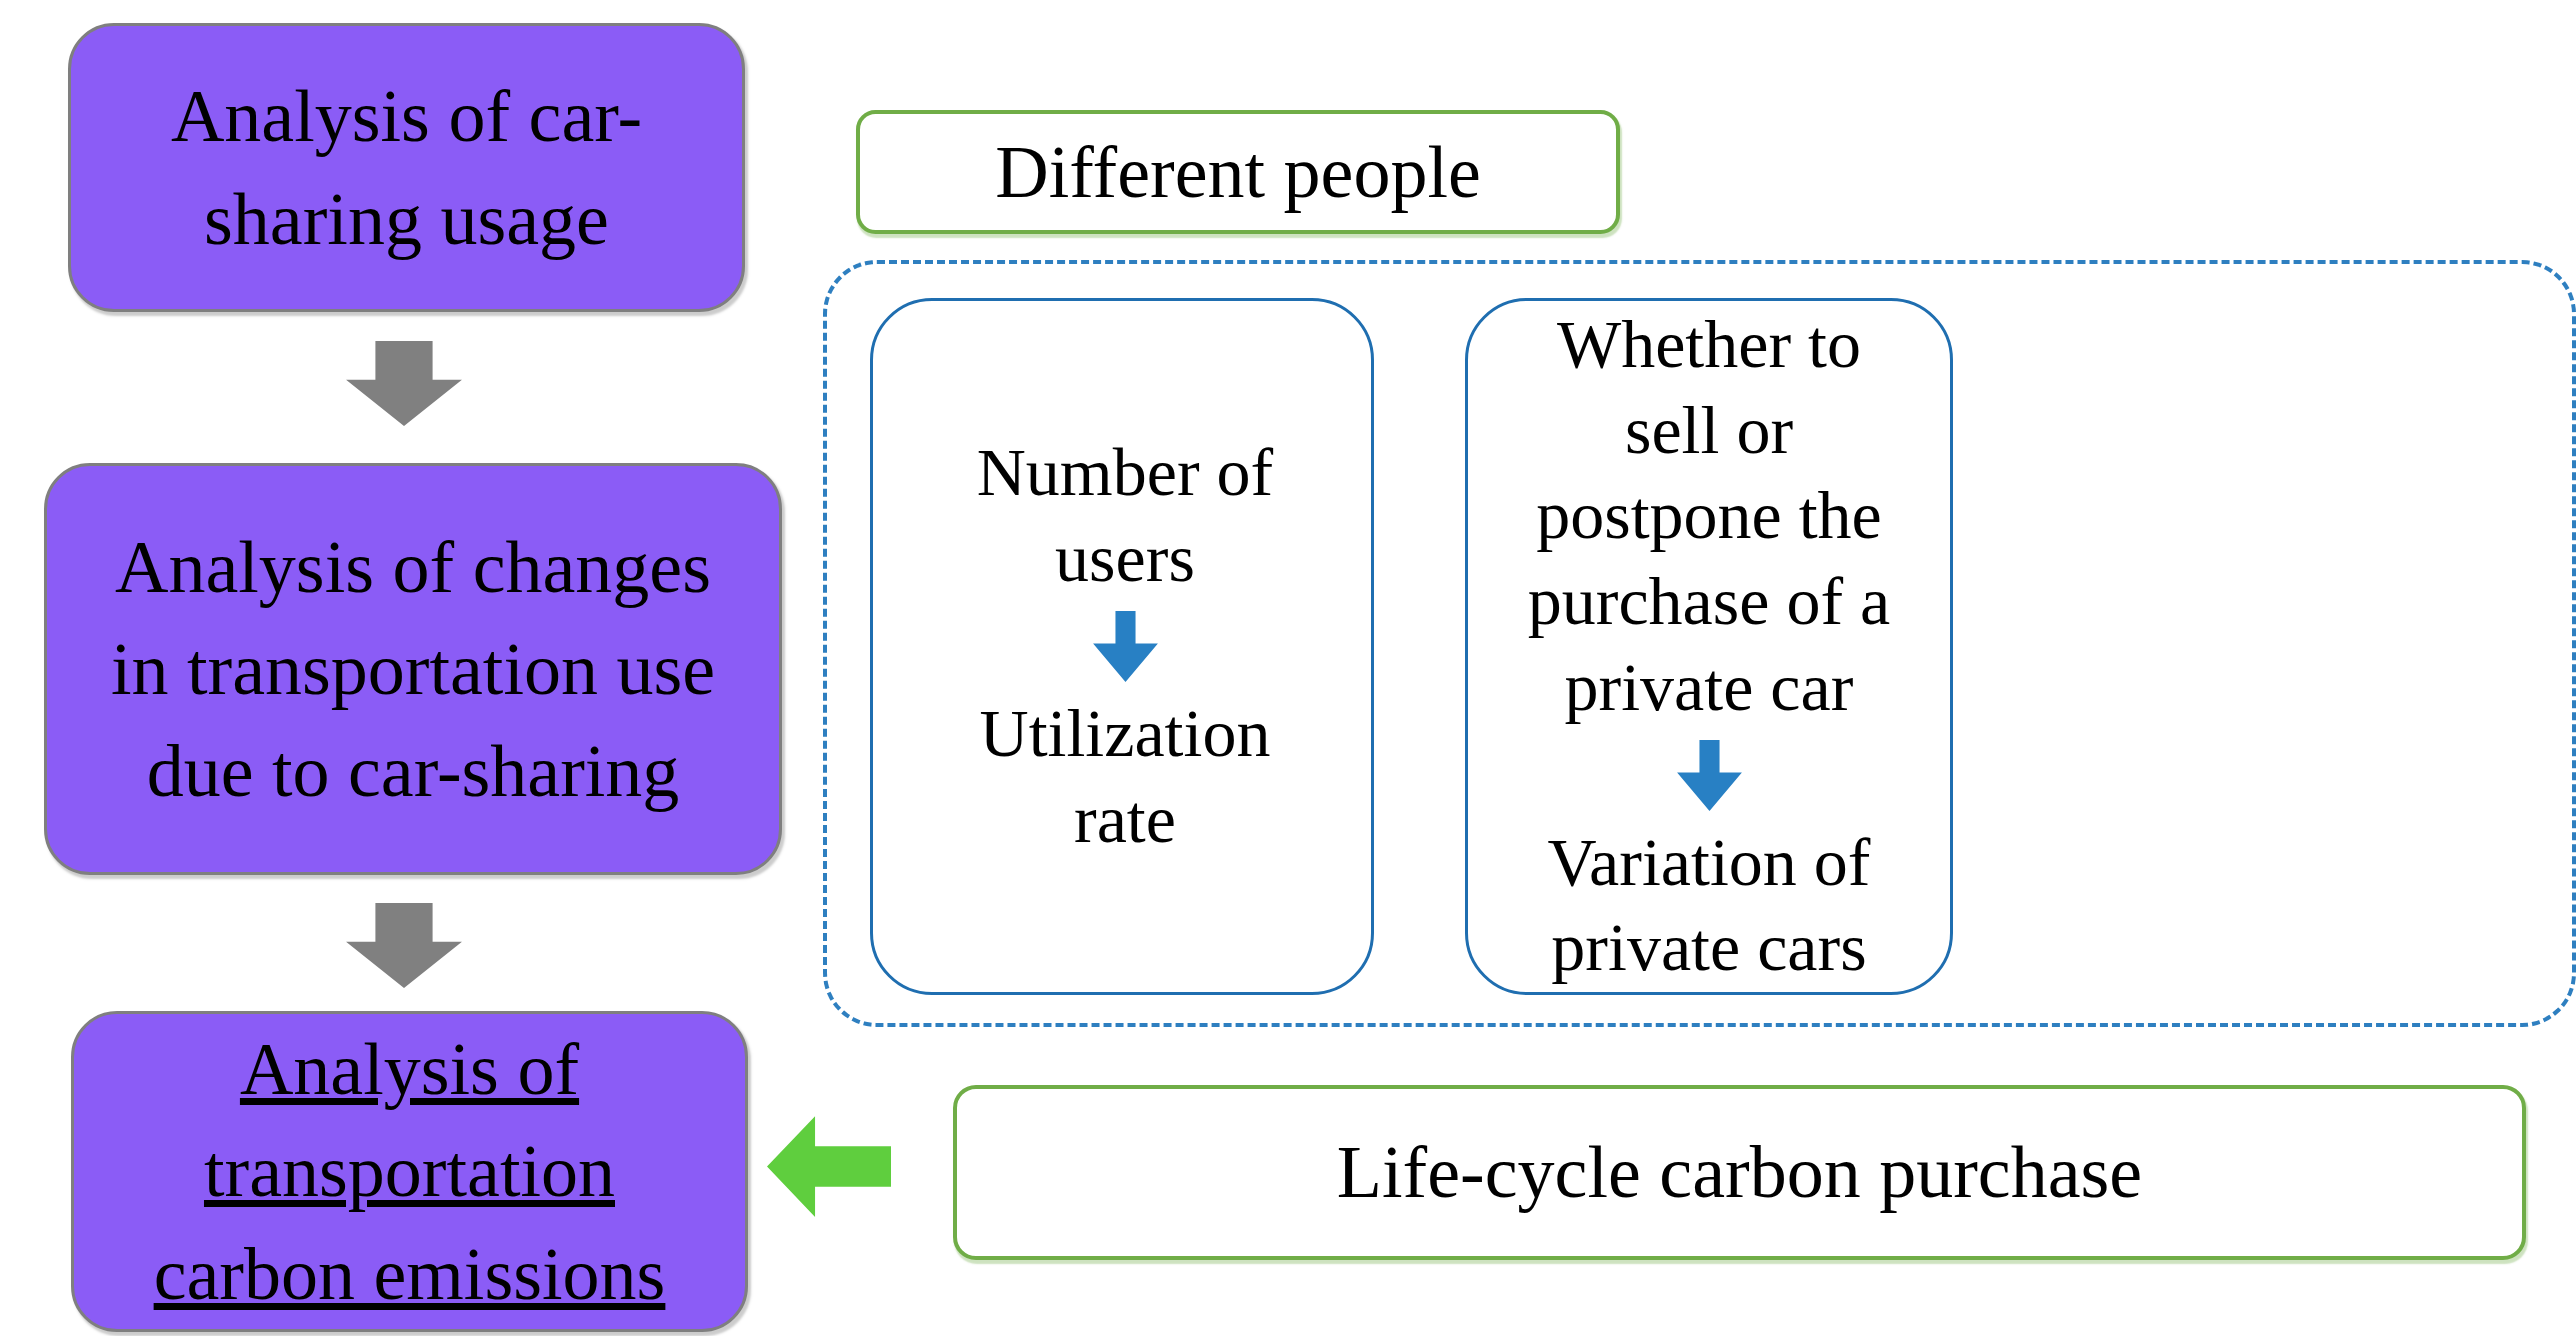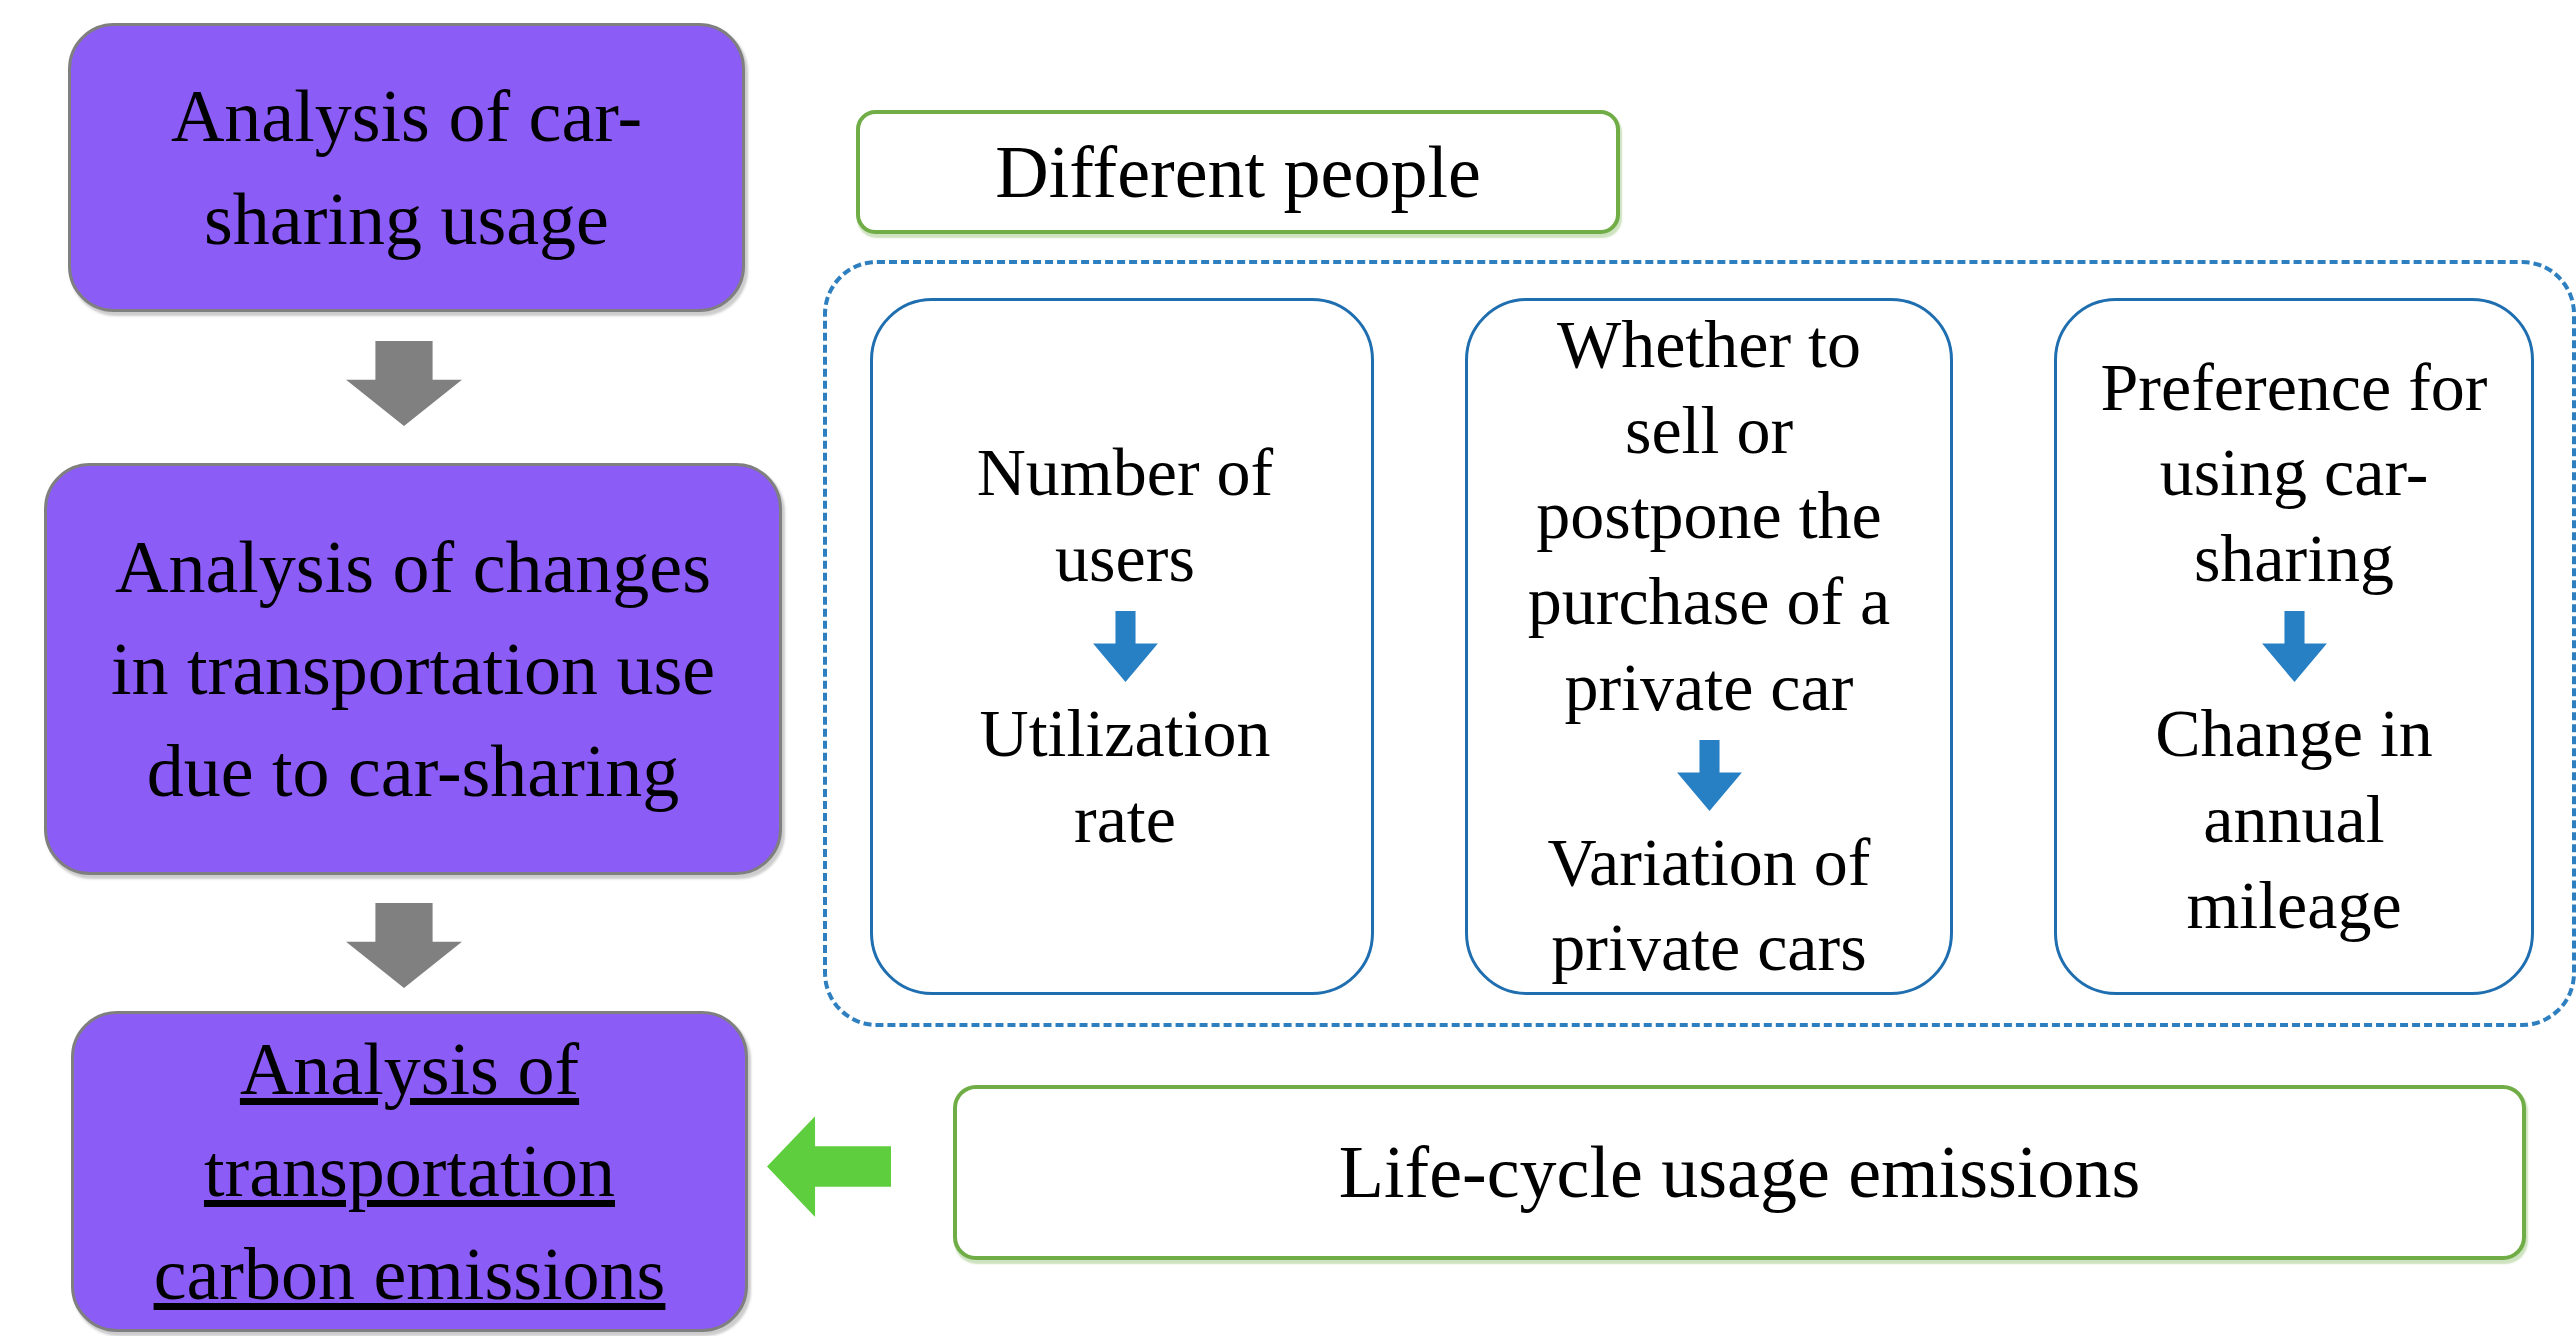--- a/index.html
+++ b/index.html
@@ -164,34 +164,23 @@
 postpone the
 purchase of a
 private car</div>
     <svg class="factor-arrow" viewBox="0 0 84 92">
       <path d="M29 0 H55 V42 H84 L42 92 L0 42 H29 Z" fill="#2880c4"></path>
     </svg>
     <div class="txt">Variation of
 private cars</div>
   </div>
 
-  <div class="bbox bbox3">
-    <div class="txt">Preference for
-using car-
-sharing</div>
-    <svg class="factor-arrow" viewBox="0 0 84 92">
-      <path d="M29 0 H55 V42 H84 L42 92 L0 42 H29 Z" fill="#2880c4"></path>
-    </svg>
-    <div class="txt">Change in
-annual
-mileage</div>
-  </div>
 
   <svg class="arrow emit-arrow" viewBox="0 0 160 130">
     <path d="M0 65 L62 0 V39 H160 V91 H62 V130 Z" fill="#5fce3e"></path>
   </svg>
 
   <div class="green-bottom">
-    <div class="txt">Life-cycle usage emissions</div>
+    <div class="txt">Life-cycle carbon purchase</div>
   </div>
 
 </div>
 
 
 </body></html>

